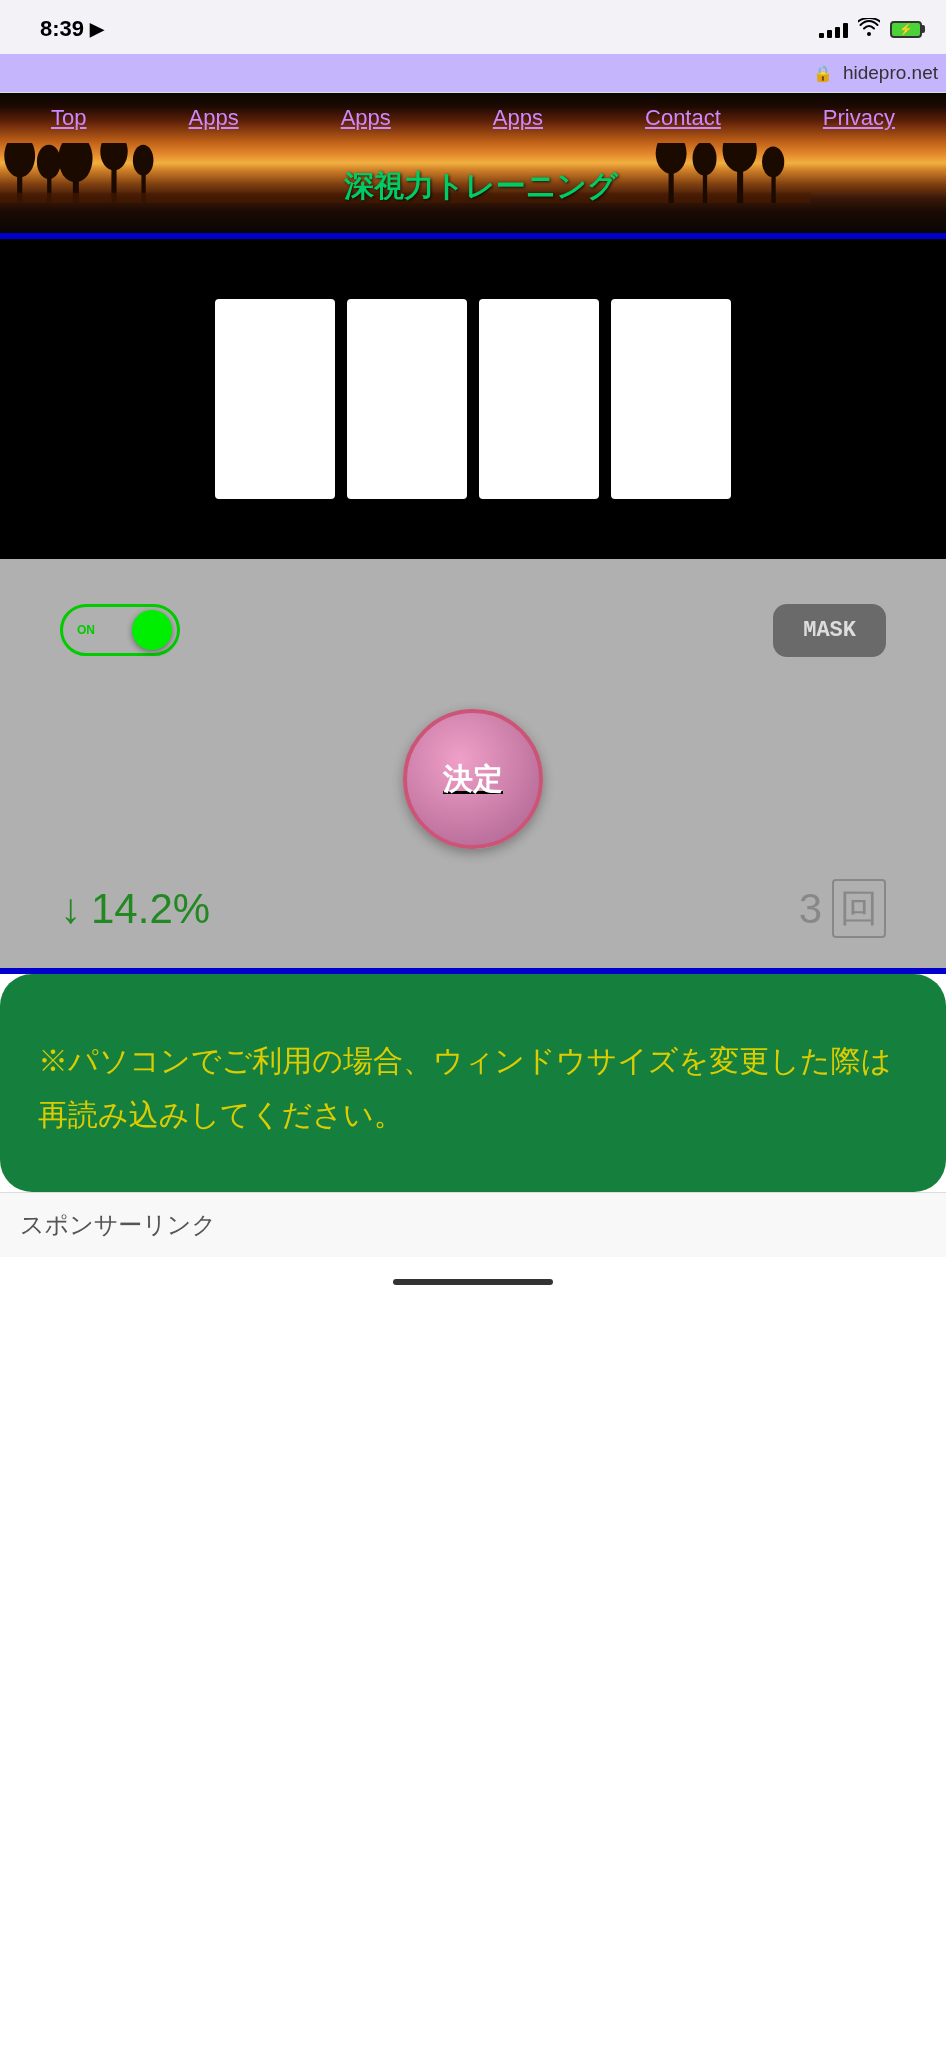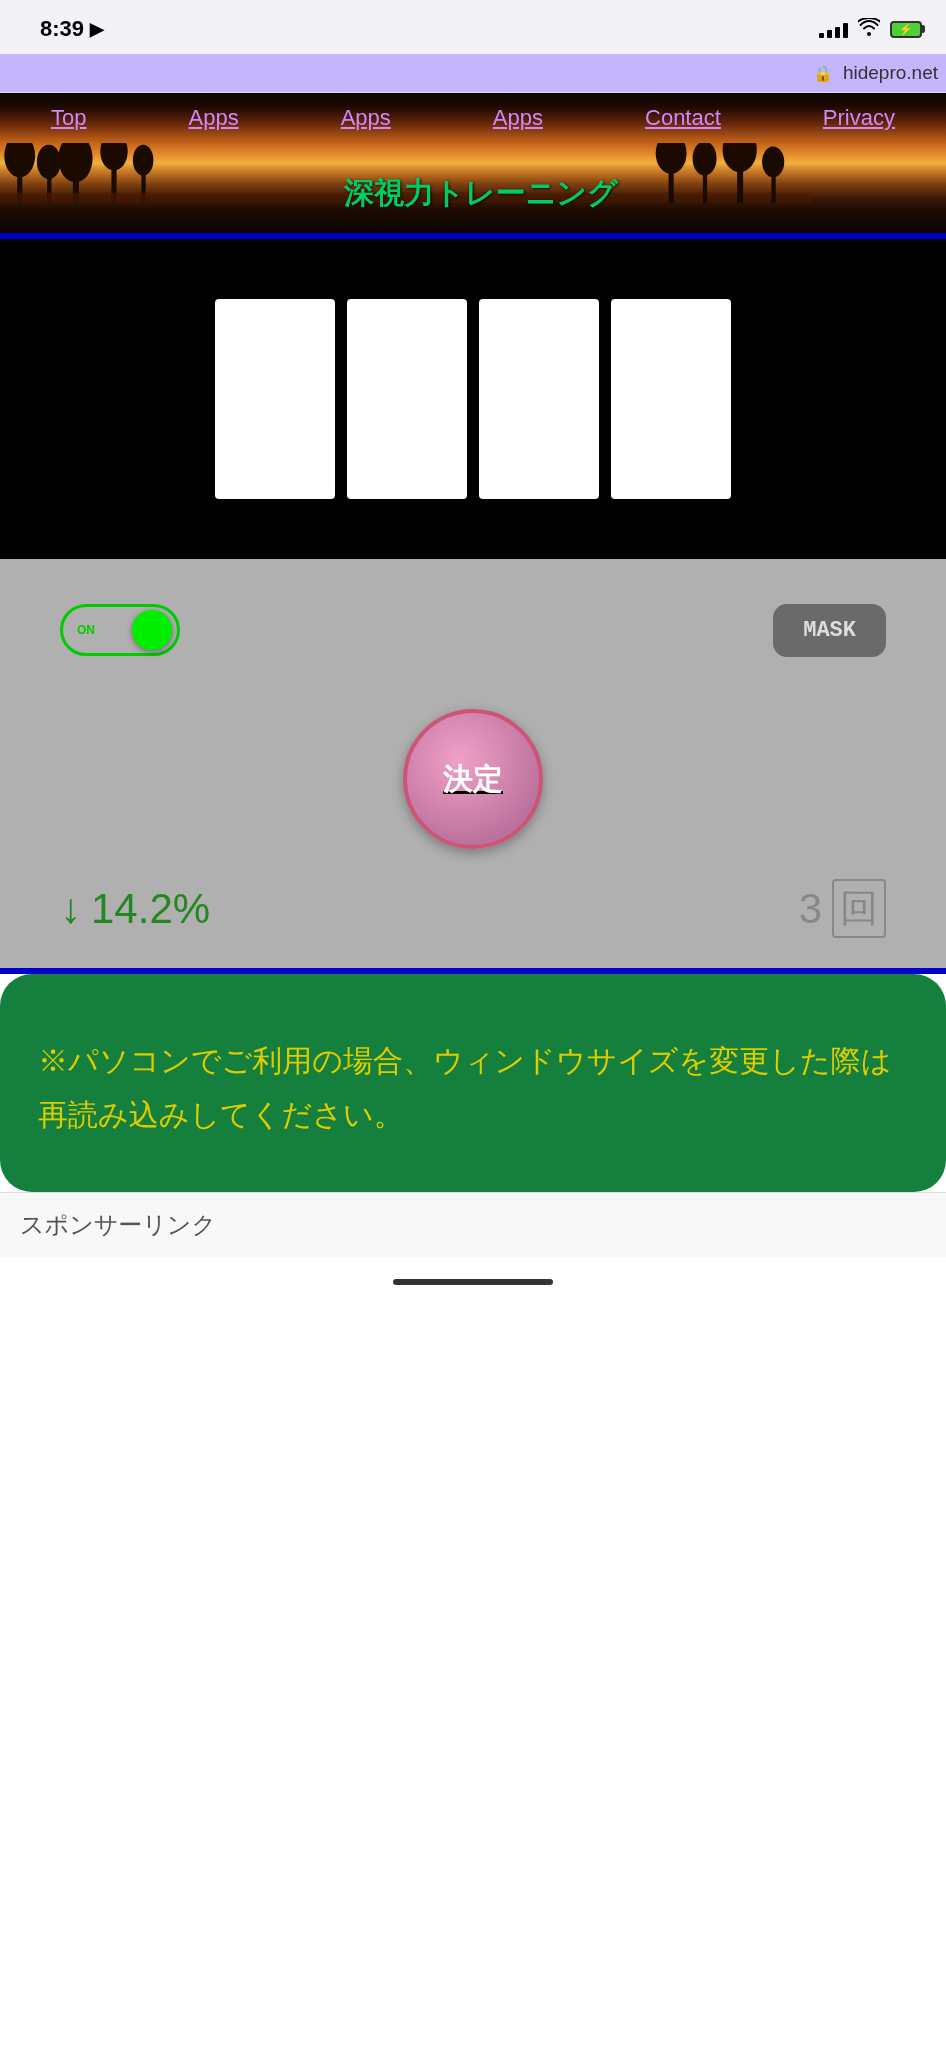--- a/index.html
+++ b/index.html
@@ -133,21 +133,21 @@
       z-index: 10;
     }
     .nav-link {
       color: #cc88ff;
       font-size: 22px;
       text-decoration: underline;
       cursor: pointer;
     }
     .site-title {
       position: absolute;
-      bottom: 19px;
+      bottom: 26px;
       left: 0;
       right: 0;
       text-align: center;
       color: #00cc66;
       font-size: 30px;
       font-weight: bold;
       text-shadow: 1px 1px 3px rgba(0,0,0,0.8);
       z-index: 10;
       margin-left: 16px;
     }

